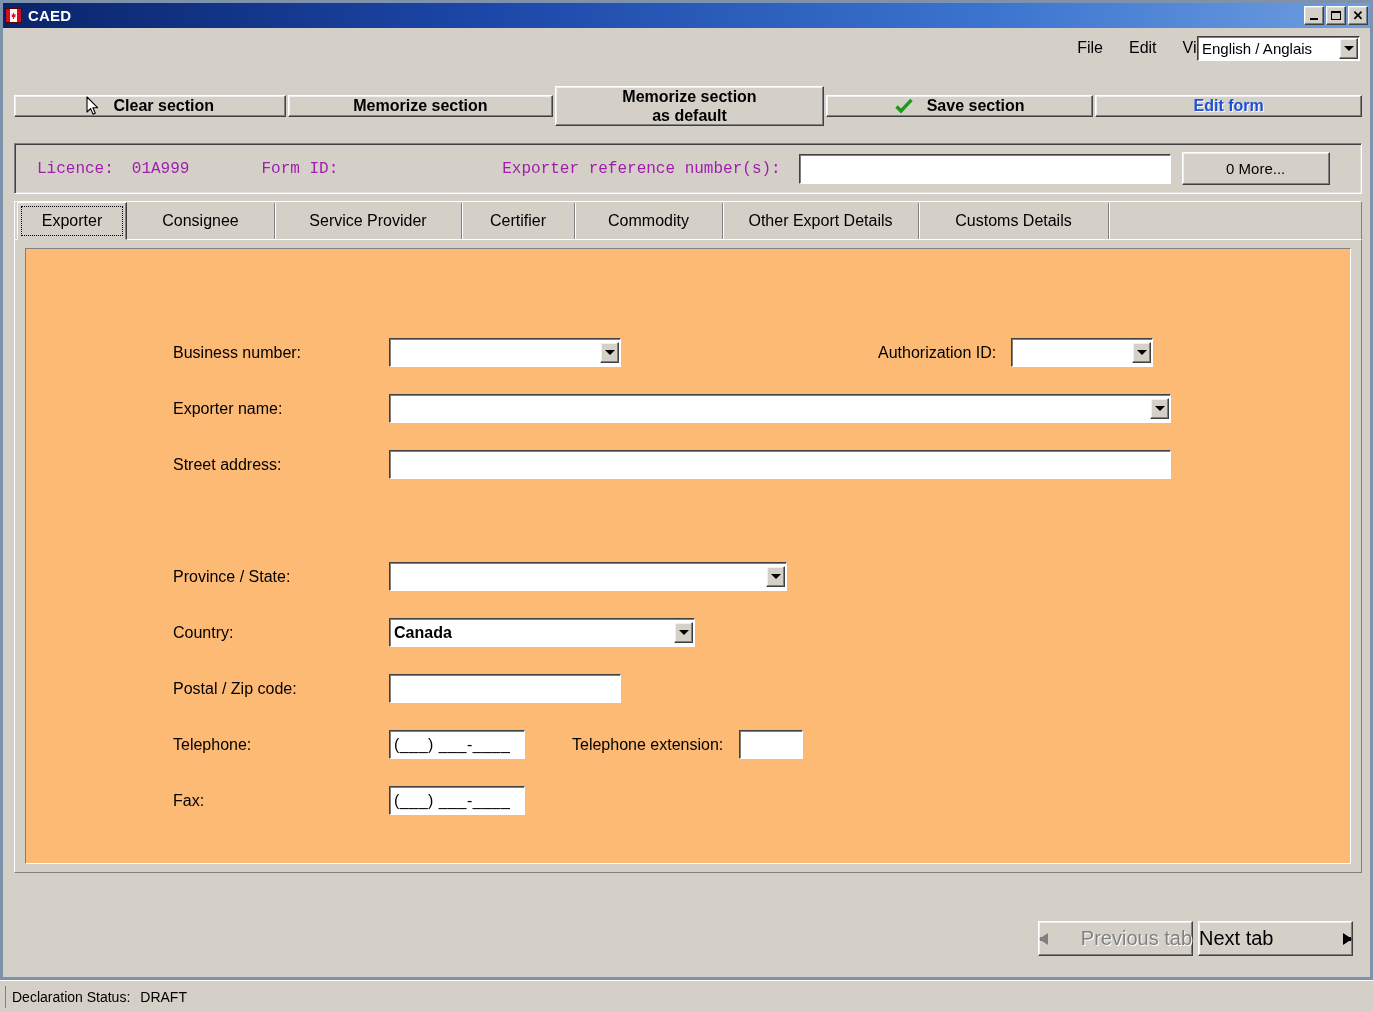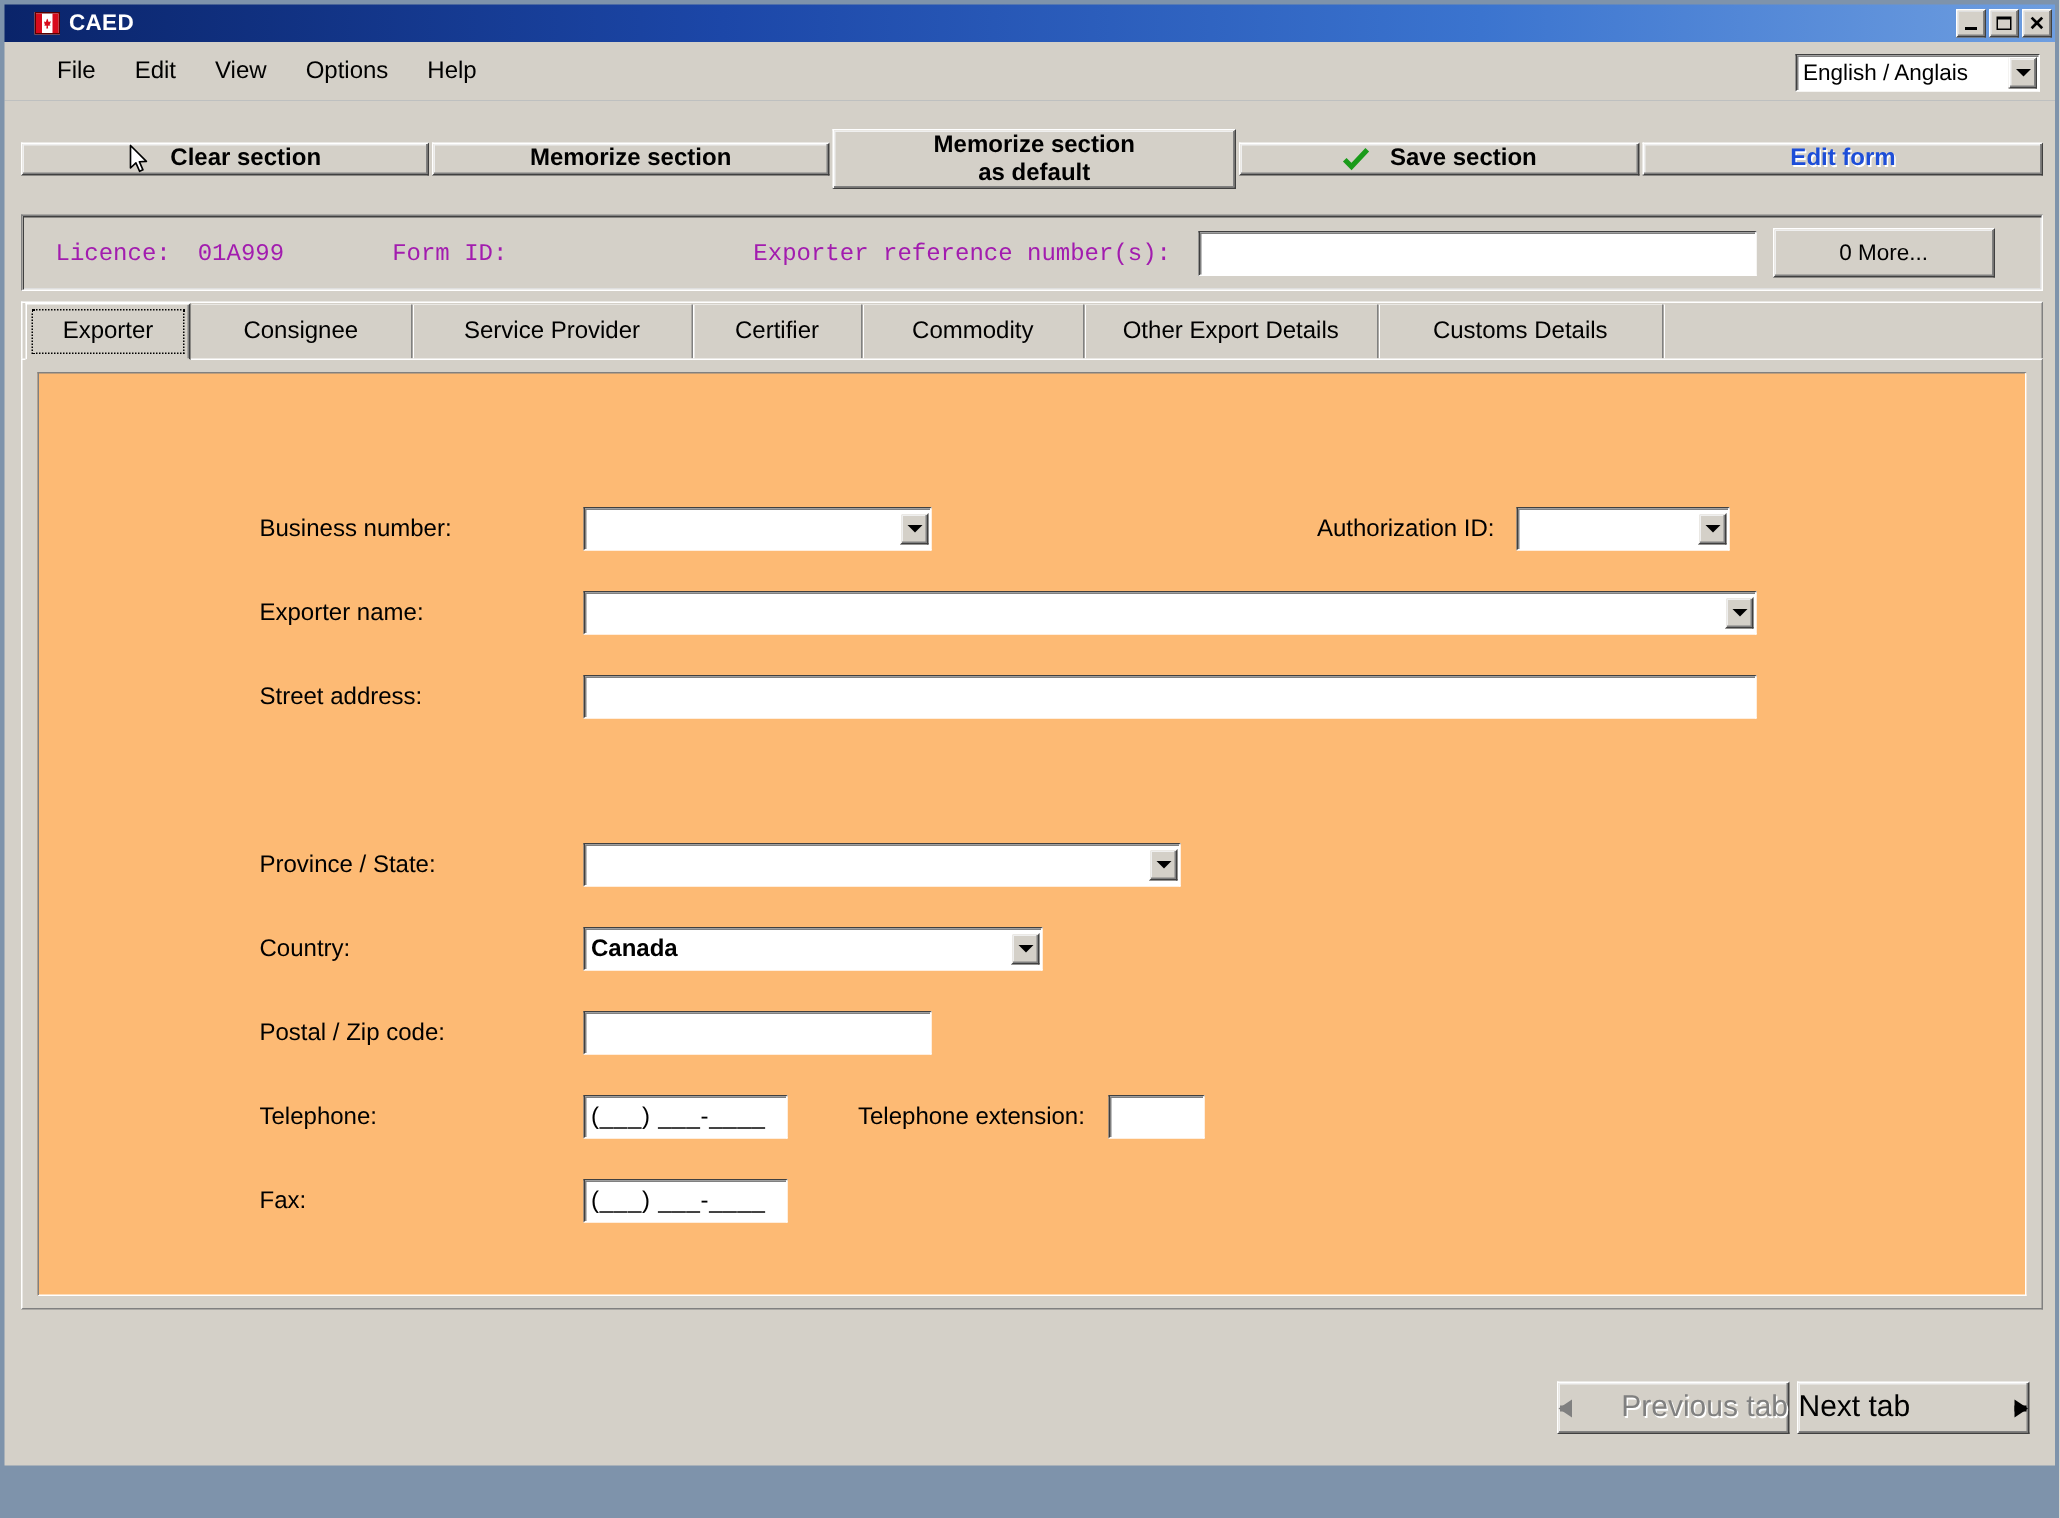--- a/index.html
+++ b/index.html
@@ -23,21 +23,21 @@
 
   
   .titlebar {
     position: absolute;
     left: 3px; top: 3px;
     width: 1367px; height: 25px;
     background: linear-gradient(to right, #0a246a 0%, #1c47a8 35%, #3b74cf 72%, #6e9ee0 100%);
     display: flex;
     align-items: center;
     box-sizing: border-box;
-    padding: 0 2px 0 20px;
+    padding: 0 2px 0 2px;
   }
   .title-left { display: flex; align-items: center; gap: 6px; flex: 1; min-width: 0; }
   .app-icon {
     width: 17px; height: 15px;
     background: #ffffff;
     border: 1px solid #5a0000;
     position: relative;
     box-sizing: border-box;
     flex: none;
   }
@@ -88,20 +88,21 @@
   
   .menubar {
     position: absolute;
     left: 3px; top: 28px;
     width: 1367px; height: 39px;
     background: #d4d0c8;
     display: flex;
     align-items: center;
     box-sizing: border-box;
     padding-left: 22px;
+    justify-content: flex-end;
   }
   .menu-item {
     font-size: 16px;
     color: #000;
     padding: 3px 13px;
     cursor: default;
     white-space: nowrap;
   }
   .lang-select {
     position: absolute;
@@ -591,14 +592,20 @@
         </div>
         <div class="btn nav-btn">
           <span>Next tab</span>
           <span class="arrow-r"></span>
         </div>
       </div>
 
     </div>
   </div>
 
+  <div class="statusbar">
+    <div class="status-panel">
+      <span>Declaration Status:</span>
+      <span style="margin-left:10px;">DRAFT</span>
+    </div>
+  </div>
 
 </div>
 
 </body></html>

